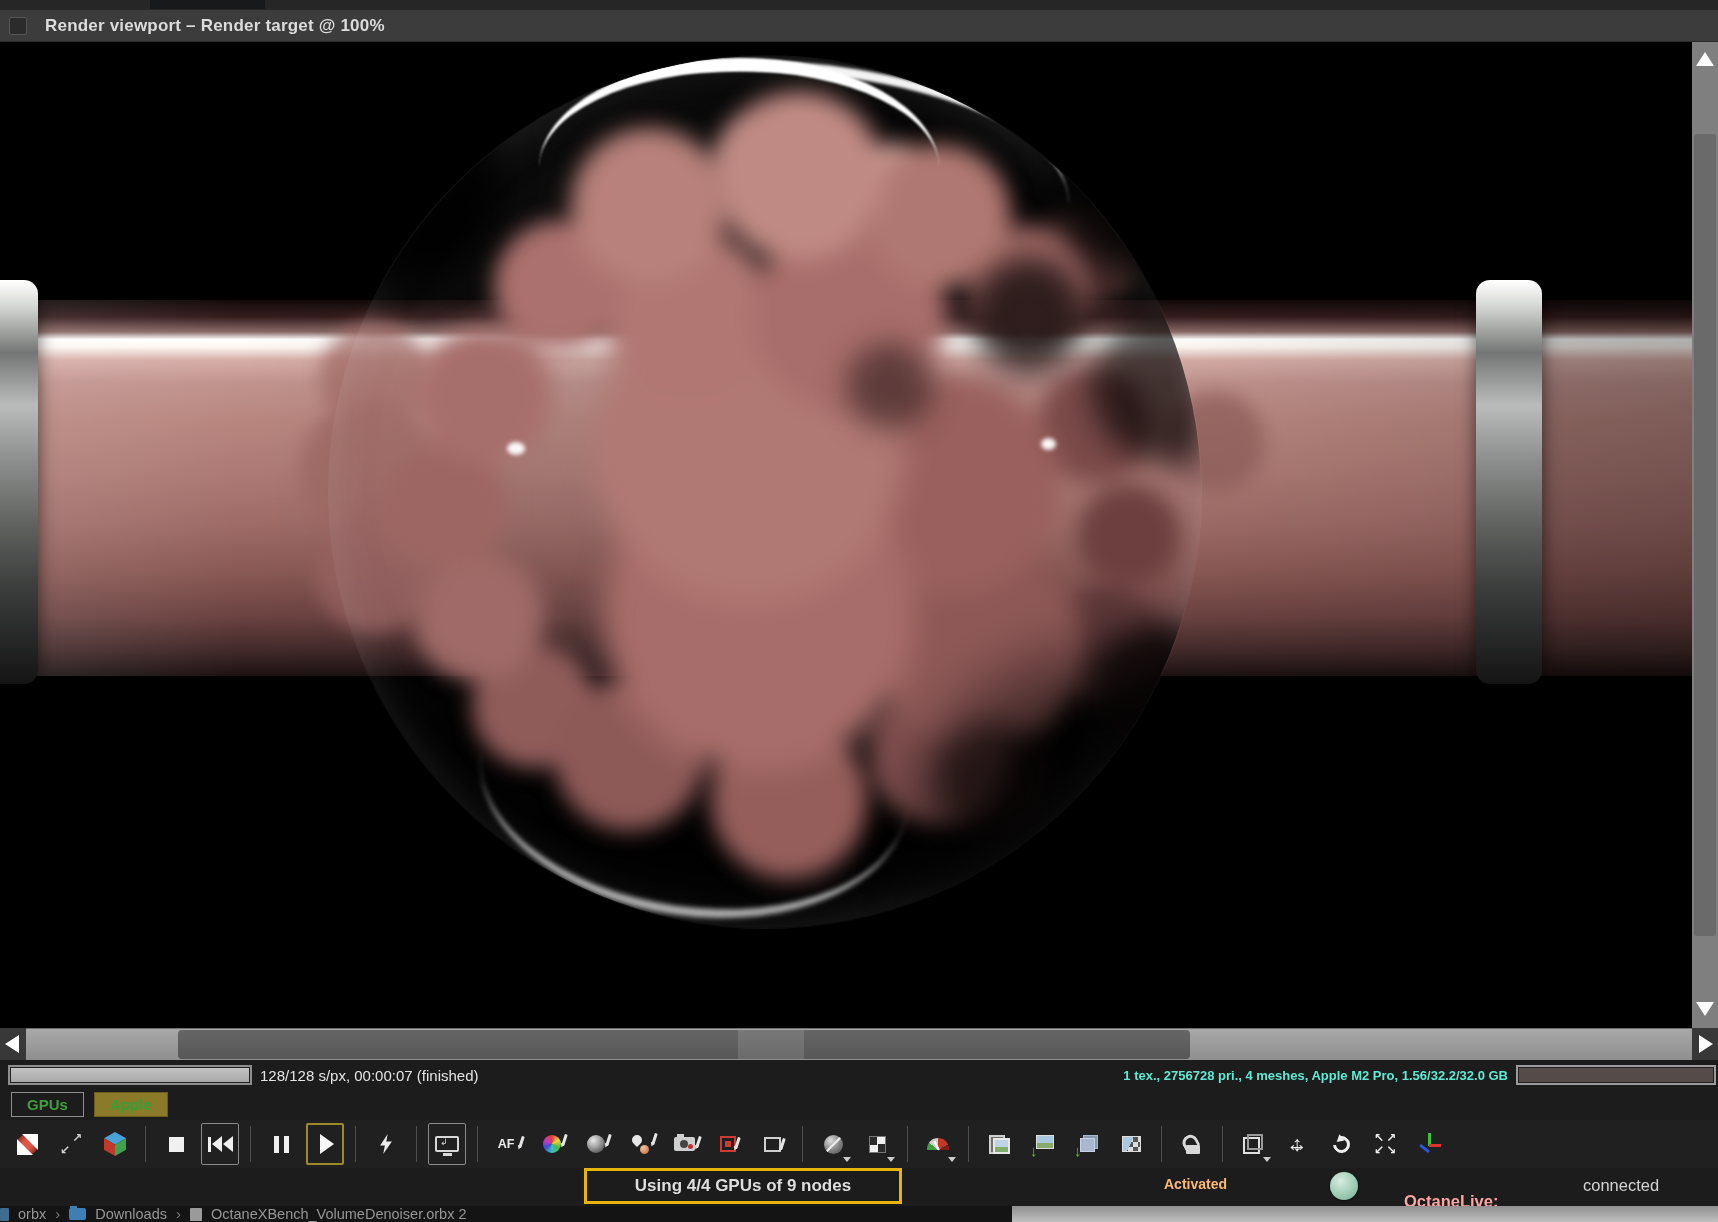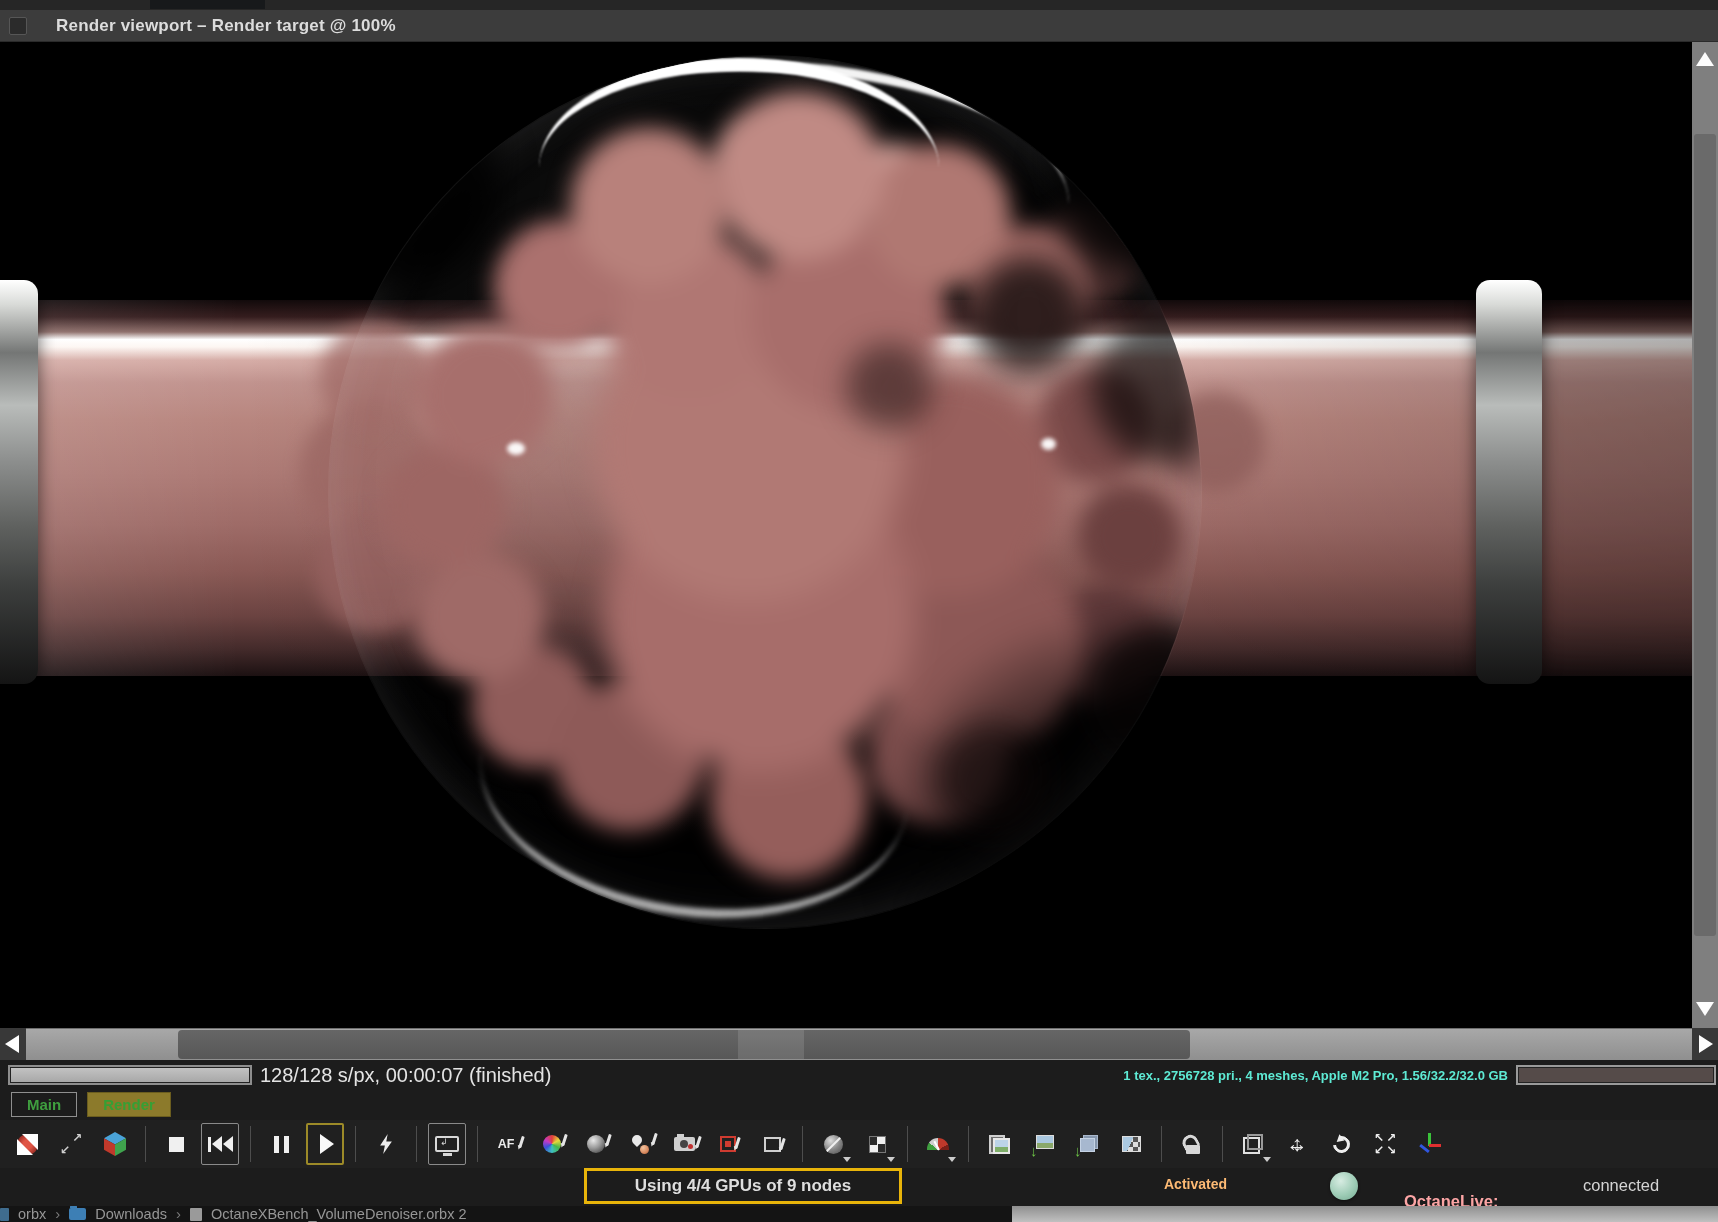--- a/index.html
+++ b/index.html
@@ -6,21 +6,21 @@
   *{box-sizing:border-box;}
   #app{position:relative;width:1718px;height:1222px;overflow:hidden;background:#1d1d1d;
        font-family:"Liberation Sans","DejaVu Sans",sans-serif;color:#e0e0e0;}
 
   
   .top-sliver{position:absolute;left:0;top:0;width:100%;height:10px;background:#262626;}
   .top-sliver .notch{position:absolute;left:150px;top:0;width:115px;height:9px;background:#17191b;}
   .titlebar{position:absolute;left:0;top:10px;width:100%;height:32px;background:#3c3c3c;
             display:flex;align-items:center;border-bottom:1px solid #2a2a2a;}
   .titlebar .chk{width:18px;height:18px;margin-left:9px;background:#2b2b2b;border:1px solid #565656;border-radius:2px;}
-  .titlebar .ttl{margin-left:29px;font-size:17px;font-weight:600;color:#dcdcdc;letter-spacing:.2px;}
+  .titlebar .ttl{margin-left:18px;font-size:17px;font-weight:600;color:#dcdcdc;letter-spacing:.2px;}
 
   
   .viewport{position:absolute;left:0;top:42px;width:1718px;height:986px;background:#000;overflow:hidden;}
 
   
   .tube{position:absolute;left:0;top:258px;width:1718px;height:376px;
     background:linear-gradient(180deg,#120a0b 0%,#351d1e 4.5%,#8a6a66 8.5%,#ffffff 10.5%,#fdf6f2 12.5%,
       #d6ada7 16%,#c1938e 22%,#b8867f 32%,#ad7a75 46%,#9e6b67 60%,#8a5955 72%,#6b4341 84%,#432a2a 93%,#1c1112 100%);}
   .tube-shade{position:absolute;left:0;top:258px;width:1718px;height:376px;
     background:linear-gradient(90deg,rgba(255,255,255,.10),rgba(255,255,255,0) 14%,rgba(0,0,0,.12) 42%,
@@ -98,21 +98,21 @@
   .hs-thumb::after{content:"";position:absolute;left:560px;top:0;bottom:0;width:66px;background:rgba(255,255,255,.12);}
 
   
   .statusrow1{position:absolute;left:0;top:1060px;width:1718px;height:30px;background:#1c1c1c;display:flex;align-items:center;}
   .pbar{height:20px;border:2px solid #8e8e8e;background:#222;position:relative;}
   .pbar .fill{position:absolute;inset:1px;}
   .pbar.lft{width:244px;margin-left:8px;}
   .pbar.lft .fill{background:linear-gradient(180deg,#c2c2c2,#a8a8a8);}
   .pbar.rgt{width:200px;margin:0 2px 0 8px;border-color:#9a9a9a;}
   .pbar.rgt .fill{background:#554b49;}
-  .st-left{margin-left:8px;font-size:20px;font-weight:500;color:#e4e4e4;}
+  .st-left{margin-left:8px;font-size:15px;font-weight:500;color:#e4e4e4;}
   .st-spacer{flex:1;}
   .st-right{font-size:13px;font-weight:700;color:#5eead4;}
 
   
   .tabsrow{position:absolute;left:0;top:1090px;width:1718px;height:30px;background:#1c1c1c;display:flex;align-items:flex-start;}
   .tab{margin-top:2px;height:25px;padding:2px 15px;font-size:15px;font-weight:bold;background:none;cursor:pointer;
        font-family:inherit;display:flex;align-items:center;}
   .tab.plain{margin-left:11px;border:1px solid #8f8f8f;color:#3f9e3f;}
   .tab.selected{margin-left:10px;border:1px solid #6b5d1e;background:#8c7a2b;color:#35a035;}
 
@@ -291,22 +291,22 @@
       </div>
     <span class="st-left">128/128 s/px, 00:00:07 (finished)</span>
     <span class="st-spacer"></span>
     <span class="st-right">1 tex., 2756728 pri., 4 meshes, Apple M2 Pro, 1.56/32.2/32.0 GB</span>
     <div class="pbar rgt">
         <div class="fill"></div>
       </div>
   </div>
 
   <div class="tabsrow">
-    <button class="tab plain">Main</button>
-    <button class="tab selected">Render</button>
+    <button class="tab plain">GPUs</button>
+    <button class="tab selected">Apple</button>
   </div>
 
   <div class="toolbar">
     <button class="tb first" title="recenter-render">
         <span class="ic-recenter"></span>
       </button>
     <button class="tb" title="fit-render-to-viewport">
         <span class="ic-fit">
           <i class="ne">↗</i>
           <i class="sw">↙</i>

